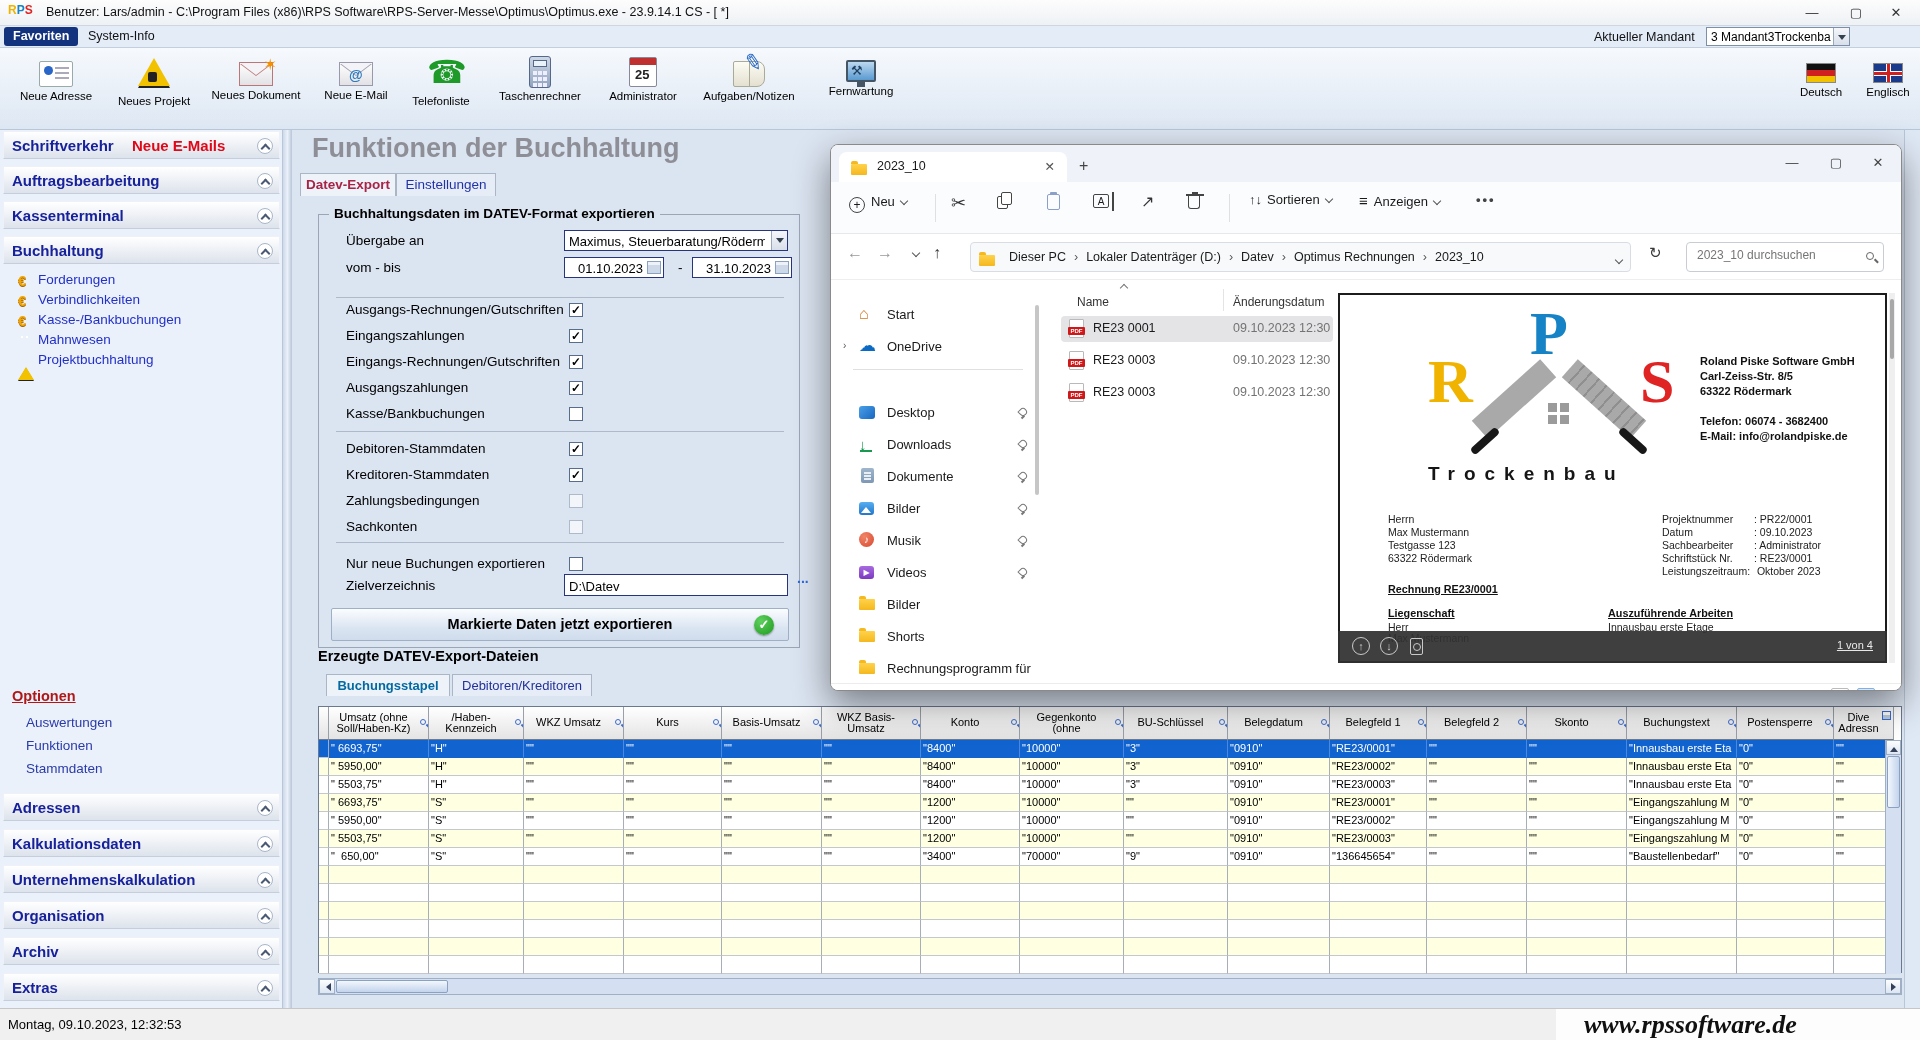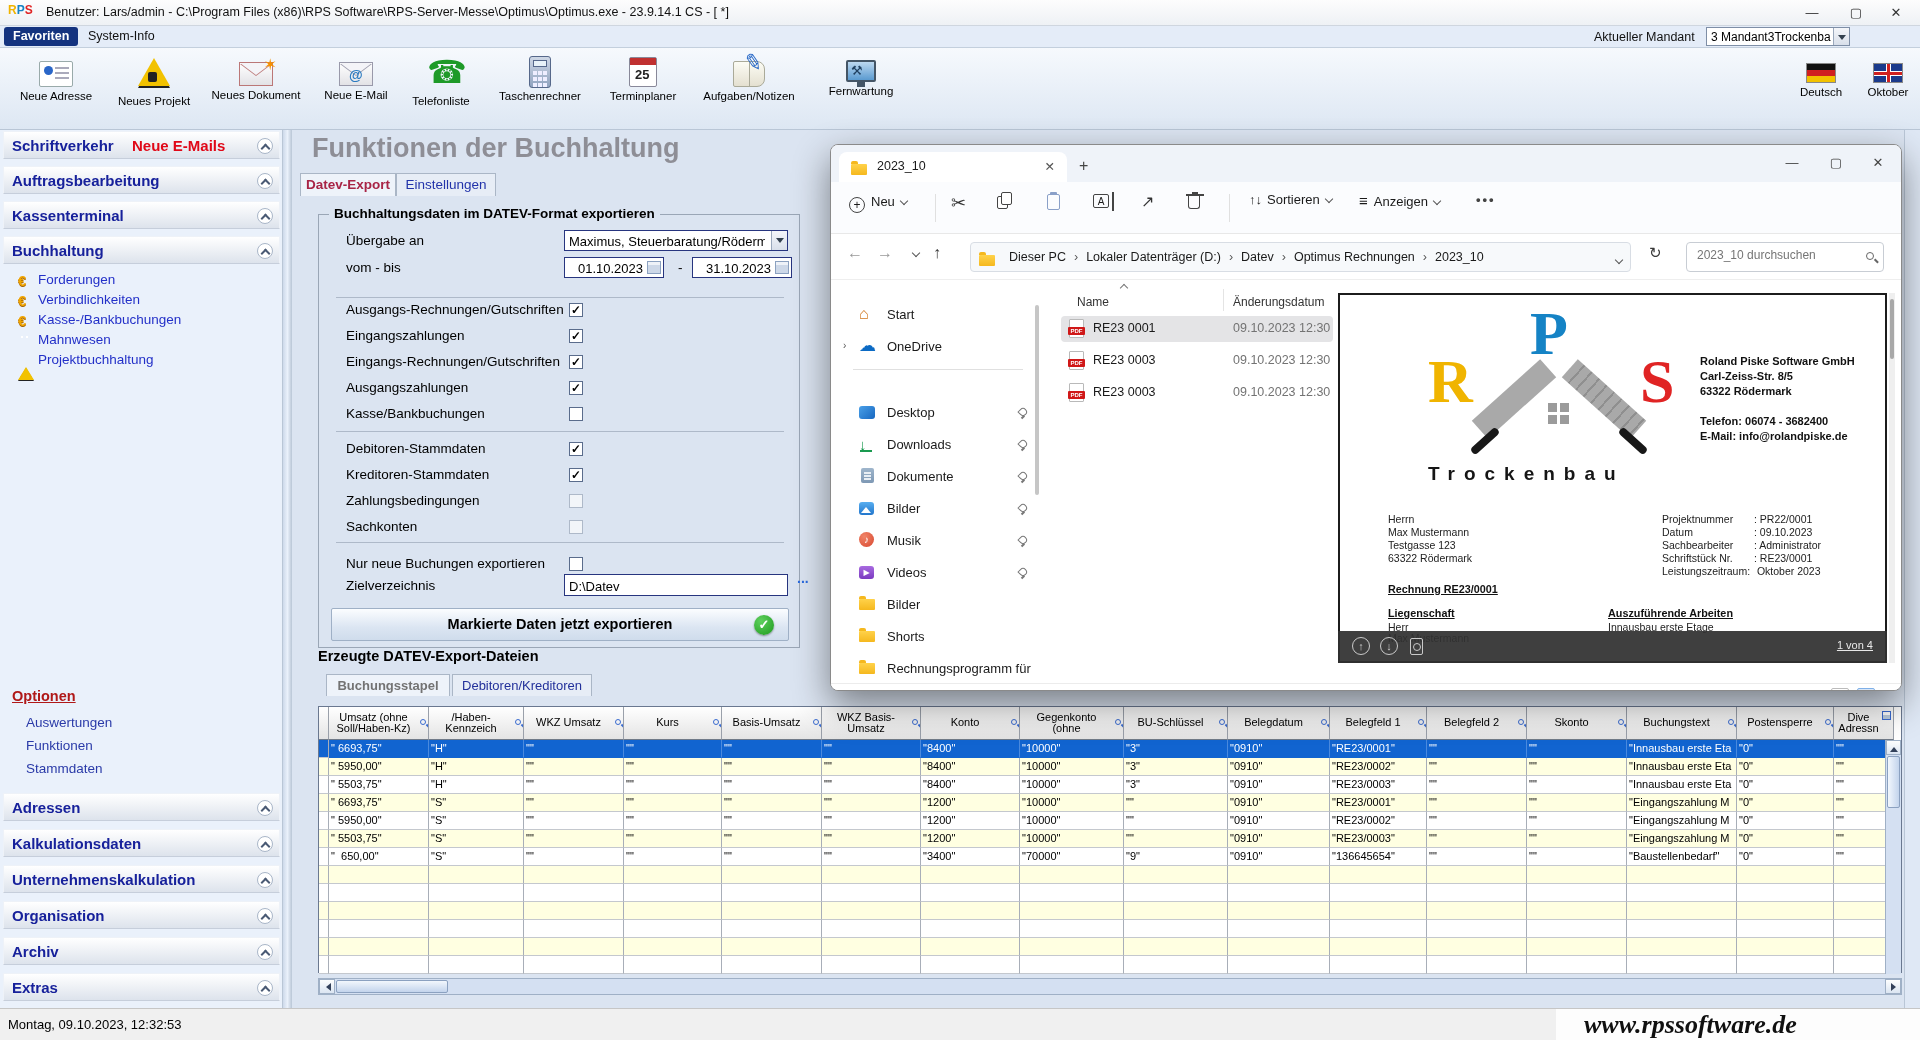--- a/index.html
+++ b/index.html
@@ -53,21 +53,21 @@
   .gb-label{position:absolute;left:10px;top:-9px;background:#dbe4f1;padding:0 5px;font-size:13.5px;font-weight:bold;color:#000;}
   .frow-label{position:absolute;left:27px;font-size:13.5px;color:#000;}
   .combo,.dateinp,.txtinp{position:absolute;background:#fff;border:1px solid #27357f;font-size:13px;color:#000;}
   .hr{position:absolute;left:17px;width:448px;height:1px;background:#aeb9c9;}
   .cb{position:absolute;left:250px;width:14px;height:14px;background:#fff;border:1px solid #5a6c8c;font-size:12px;line-height:12px;text-align:center;font-weight:bold;color:#000;}
   .cb.dis{border-color:#aeb9c9;background:#f2f5f9;}
   .exportbtn{position:absolute;left:12px;top:393px;width:458px;height:33px;background:linear-gradient(#fbfdff,#dbe5f2 60%,#cfdcec);border:1px solid #9fb0c6;border-radius:2px;text-align:center;font-size:14.5px;font-weight:bold;line-height:31px;color:#000;}
   .greencheck{position:absolute;right:14px;top:6px;width:20px;height:20px;border-radius:50%;background:radial-gradient(circle at 35% 30%,#5ed05e,#1d9a1d);color:#fff;font-size:13px;font-weight:bold;line-height:20px;text-align:center;box-shadow:0 1px 2px rgba(0,0,0,.4);}
   .erz-title{left:26px;top:518px;font-size:14.5px;font-weight:bold;color:#000;}
   .tab2{top:544px;height:22px;background:#e7edf6;border:1px solid #aab6c6;border-bottom:none;text-align:center;font-size:13px;line-height:21px;}
-  .tab2.act{font-weight:bold;color:#737373;background:#eef3fa;}
+  .tab2.act{font-weight:bold;color:#0369a1;background:#eef3fa;}
   .tab2.inact{color:#22309a;}
   
   .dtable{left:26px;top:576px;width:1584px;height:267px;background:#fff;border:1px solid #6a7890;}
   .dhead{position:absolute;top:0;height:33px;background:linear-gradient(#ffffff,#e4e4e4);border-right:1px solid #9aa0aa;border-bottom:1px solid #707a88;font-size:11px;line-height:11.5px;text-align:center;color:#000;overflow:hidden;padding:2px 12px 2px 2px;display:flex;align-items:center;justify-content:center;}
   .mag{position:absolute;right:2px;top:12px;width:6px;height:6px;border:1.6px solid #3a6bd0;border-radius:50%;}
   .mag:after{content:"";position:absolute;left:5px;top:5px;width:4px;height:1.6px;background:#3a6bd0;transform:rotate(45deg);}
   .drow{position:absolute;left:0;height:18px;}
   .dcell{position:absolute;top:0;height:18px;font-size:11px;line-height:17px;padding-left:2px;overflow:hidden;white-space:pre;border-right:1px solid #a8aeb8;border-bottom:1px solid #c4c8ce;color:#000;}
   .rowsel{background:#1164d0;}
   .rowsel .dcell{color:#fff;border-bottom-color:#1164d0;border-right-color:#4a8ade;}
@@ -207,21 +207,21 @@
           <span style="position: absolute; left: 3px; top: 3px; width: 14px; height: 7px; background: rgb(232, 242, 248); border: 1px solid rgb(86, 104, 138);"></span>
           <span style="position: absolute; left: 3px; top: 14px; width: 4px; height: 4px; background: rgb(238, 238, 255); box-shadow: rgb(238, 238, 255) 5px 0px 0px, rgb(238, 238, 255) 10px 0px 0px, rgb(238, 238, 255) 0px 6px 0px, rgb(238, 238, 255) 5px 6px 0px, rgb(238, 238, 255) 10px 6px 0px, rgb(238, 238, 255) 0px 12px 0px, rgb(238, 238, 255) 5px 12px 0px, rgb(238, 238, 255) 10px 12px 0px;"></span>
         </div>
         <div class="lb">Taschenrechner</div>
       </div>
       <div class="a tbtn" style="left: 595px;">
         <div class="ic" style="width: 28px; height: 30px; margin: 3px auto; background: rgb(255, 255, 255); border: 1px solid rgb(136, 136, 153); border-radius: 2px;">
           <span style="position: absolute; left: 0px; top: 0px; width: 26px; height: 7px; background: rgb(192, 48, 48);"></span>
           <span style="position: absolute; left: 5px; top: 9px; font-size: 13px; font-weight: bold; color: rgb(34, 34, 34);">25</span>
         </div>
-        <div class="lb">Terminplaner</div>
+        <div class="lb">Administrator</div>
       </div>
       <div class="a tbtn" style="left: 701px;">
         <div class="ic" style="width: 32px; height: 26px; margin-top: 7px; background: linear-gradient(rgb(252, 252, 244), rgb(228, 224, 208)); border: 1px solid rgb(170, 170, 153); border-radius: 2px 8px 8px 2px;">
           <span style="position: absolute; left: 15px; top: 0px; width: 1px; height: 25px; background: rgb(170, 170, 153);"></span>
           <span style="position: absolute; left: 10px; top: -12px; color: rgb(42, 106, 200); font-size: 22px; transform: rotate(10deg);">✎</span>
         </div>
         <div class="lb">Aufgaben/Notizen</div>
       </div>
       <div class="a tbtn" style="left: 813px;">
         <div class="ic" style="width: 30px; height: 22px; margin-top: 6px; background: linear-gradient(rgb(188, 216, 240), rgb(90, 154, 208)); border: 2px solid rgb(68, 85, 102); border-radius: 2px;">
@@ -234,21 +234,21 @@
         <div class="ic" title="" style="width: 30px; height: 20px; margin-top: 9px; border: 1px solid rgb(136, 136, 136); background: linear-gradient(rgb(17, 17, 17) 33%, rgb(208, 32, 32) 33%, rgb(208, 32, 32) 66%, rgb(242, 194, 0) 66%);"></div>
         <div class="lb">Deutsch</div>
       </div>
       <div class="a tbtn" style="left: 1857px; width: 62px;">
         <div class="ic" style="width: 30px; height: 20px; margin-top: 9px; border: 1px solid rgb(136, 136, 136); background: rgb(26, 58, 140);">
           <span style="position: absolute; left: 12px; top: 0px; width: 5px; height: 18px; background: rgb(255, 255, 255); box-shadow: rgb(255, 255, 255) 0px 0px 0px 0px;"></span>
           <span style="position: absolute; left: 0px; top: 7px; width: 28px; height: 5px; background: rgb(255, 255, 255);"></span>
           <span style="position: absolute; left: 13px; top: 0px; width: 3px; height: 18px; background: rgb(208, 32, 32);"></span>
           <span style="position: absolute; left: 0px; top: 8px; width: 28px; height: 3px; background: rgb(208, 32, 32);"></span>
         </div>
-        <div class="lb">Oktober</div>
+        <div class="lb">Englisch</div>
       </div>
     </div>
 
   <div class="a sidebar" id="sidebar">
       <div class="a sec" style="top: 1px;">
         <span class="t">Schriftverkehr</span>
         <span class="badge">Neue E-Mails</span>
         <span class="secchev"></span>
       </div>
       <div class="a sec" style="top: 36px;">

